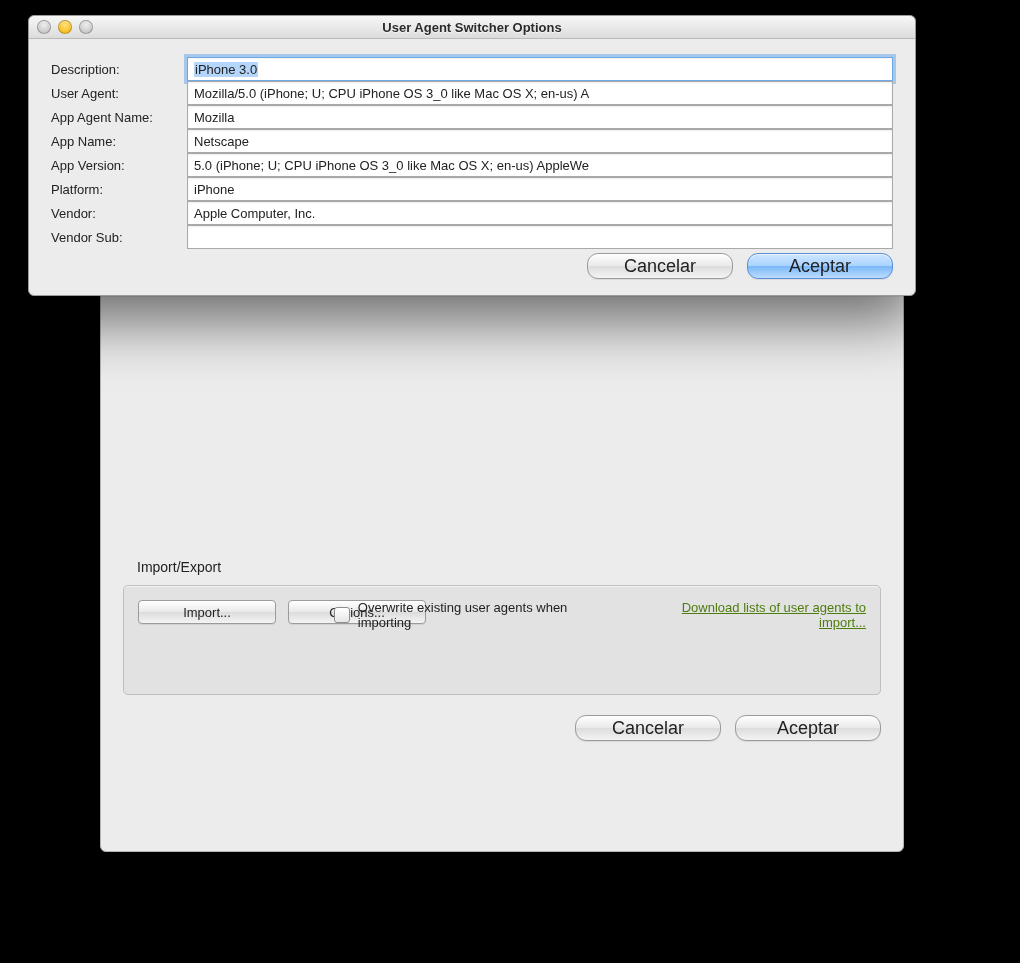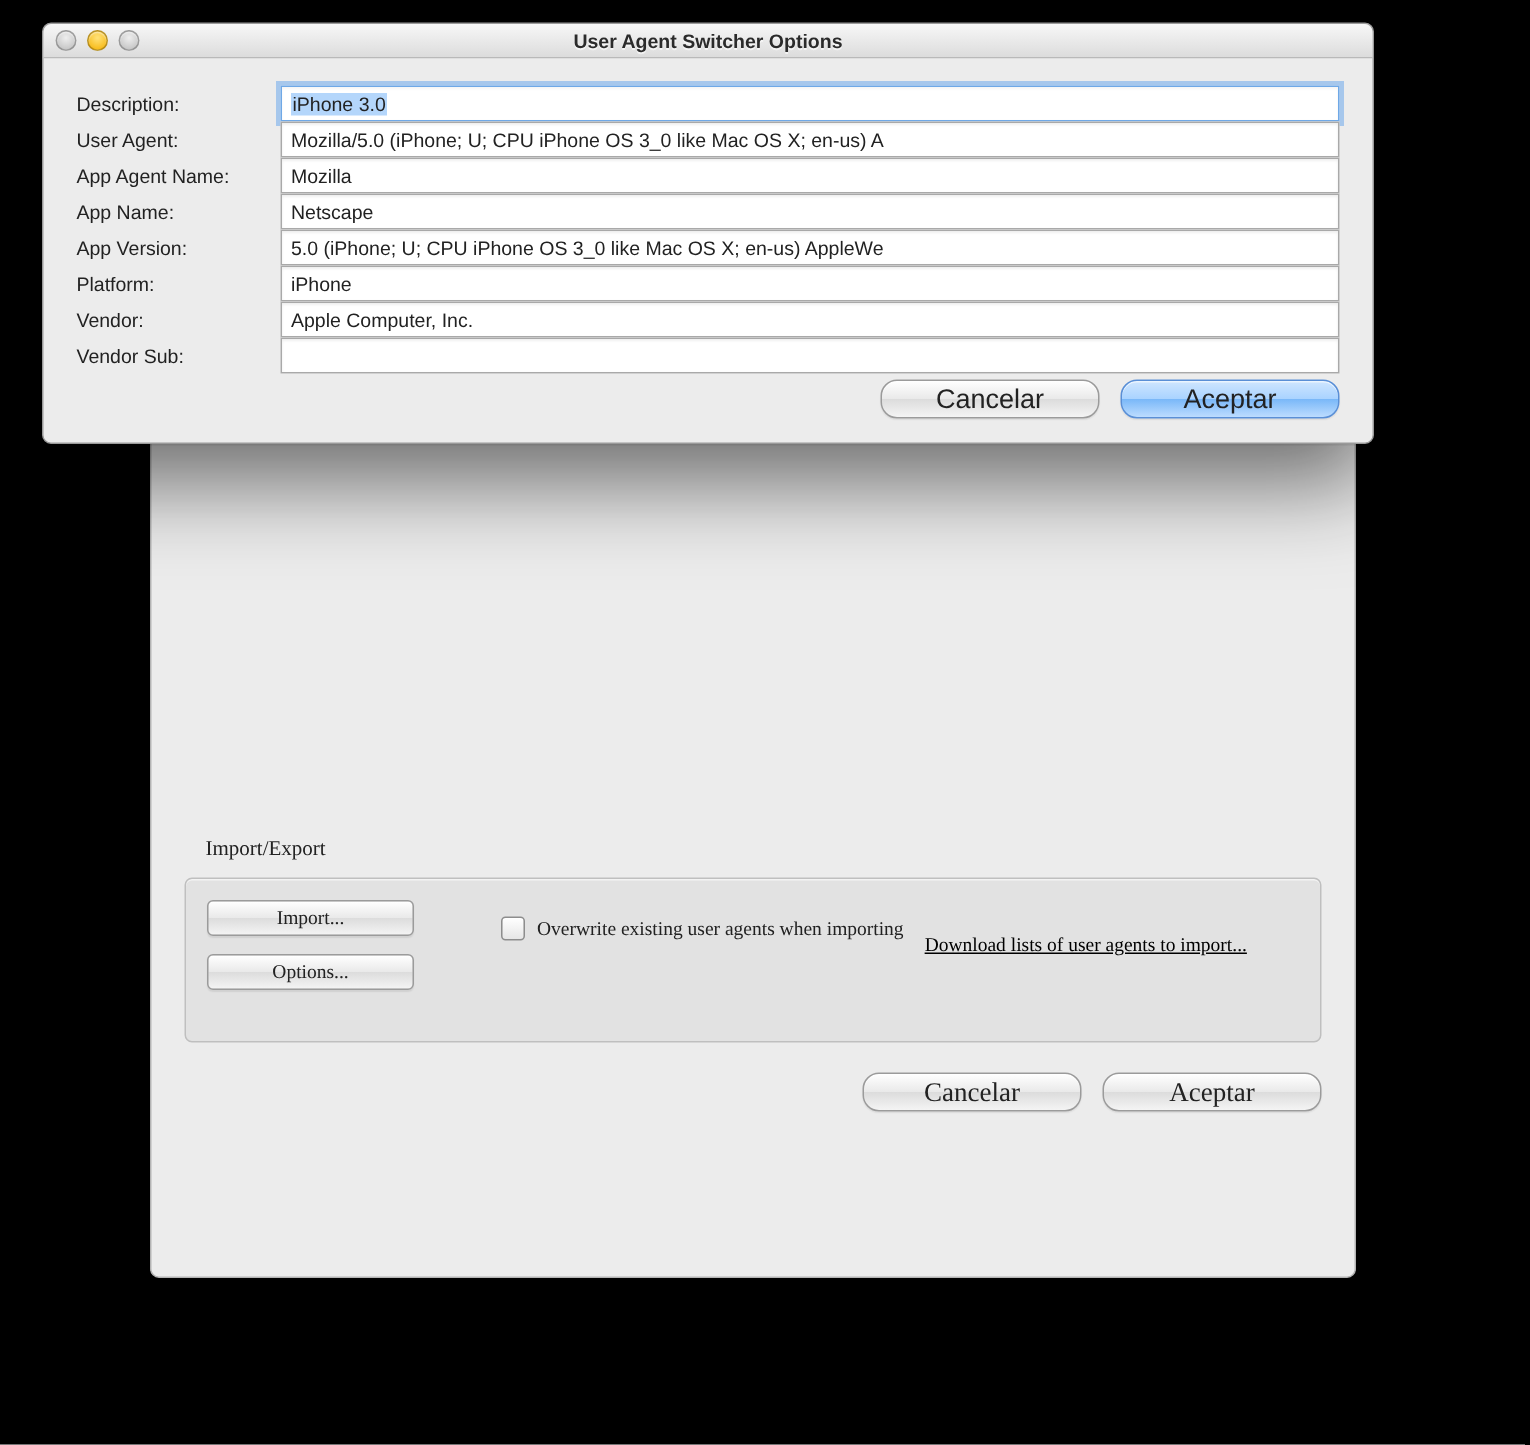--- a/index.html
+++ b/index.html
@@ -22,21 +22,20 @@
   .back-window{
     position:absolute;
     left:100px;
     top:60px;
     width:802px;
     height:790px;
     background:#ececec;
     border:1px solid #b3b3b3;
     border-radius:6px;
     box-shadow:0 20px 60px rgba(0,0,0,.5),0 0 0 1px rgba(0,0,0,.05);
-    font-family:Liberation Serif, serif;
   }
   .back-body{
     position:absolute;
     left:0;right:0;bottom:0;
     top:494px;
     padding:0 22px 20px 22px;
   }
   .section-title{
     font-size:14px;
     margin:4px 0 10px 14px;
@@ -46,21 +45,21 @@
     background:#e2e2e2;
     border:1px solid #bfbfbf;
     border-radius:5px;
     padding:14px 14px 14px 14px;
     box-shadow:inset 0 1px 0 rgba(255,255,255,.6);
     position:relative;
     min-height:80px;
   }
   .group-col{
     display:flex;
-    flex-direction:column;
+    flex-direction:row;
     gap:12px;
     width:120px;
   }
   .mac-btn{
     display:inline-flex;
     align-items:center;
     justify-content:center;
     height:22px;
     padding:0 14px;
     font-size:13px;
@@ -94,25 +93,24 @@
     color:#222;
   }
   .mac-chk{
     width:14px;height:14px;
     border:1px solid #8d8d8d;
     border-radius:3px;
     background:linear-gradient(#ffffff,#e6e6e6);
     box-shadow:inset 0 1px 0 rgba(255,255,255,.6);
   }
   .link{
-    color:#000000;
+    color:#4d7c0f;
     text-decoration:underline;
     font-size:13px;
     text-align:right;
-    margin-top:22px;
   }
   .back-footer{
     display:flex;
     justify-content:flex-end;
     gap:14px;
     margin-top:20px;
   }
   
   .front-window{
     position:absolute;

